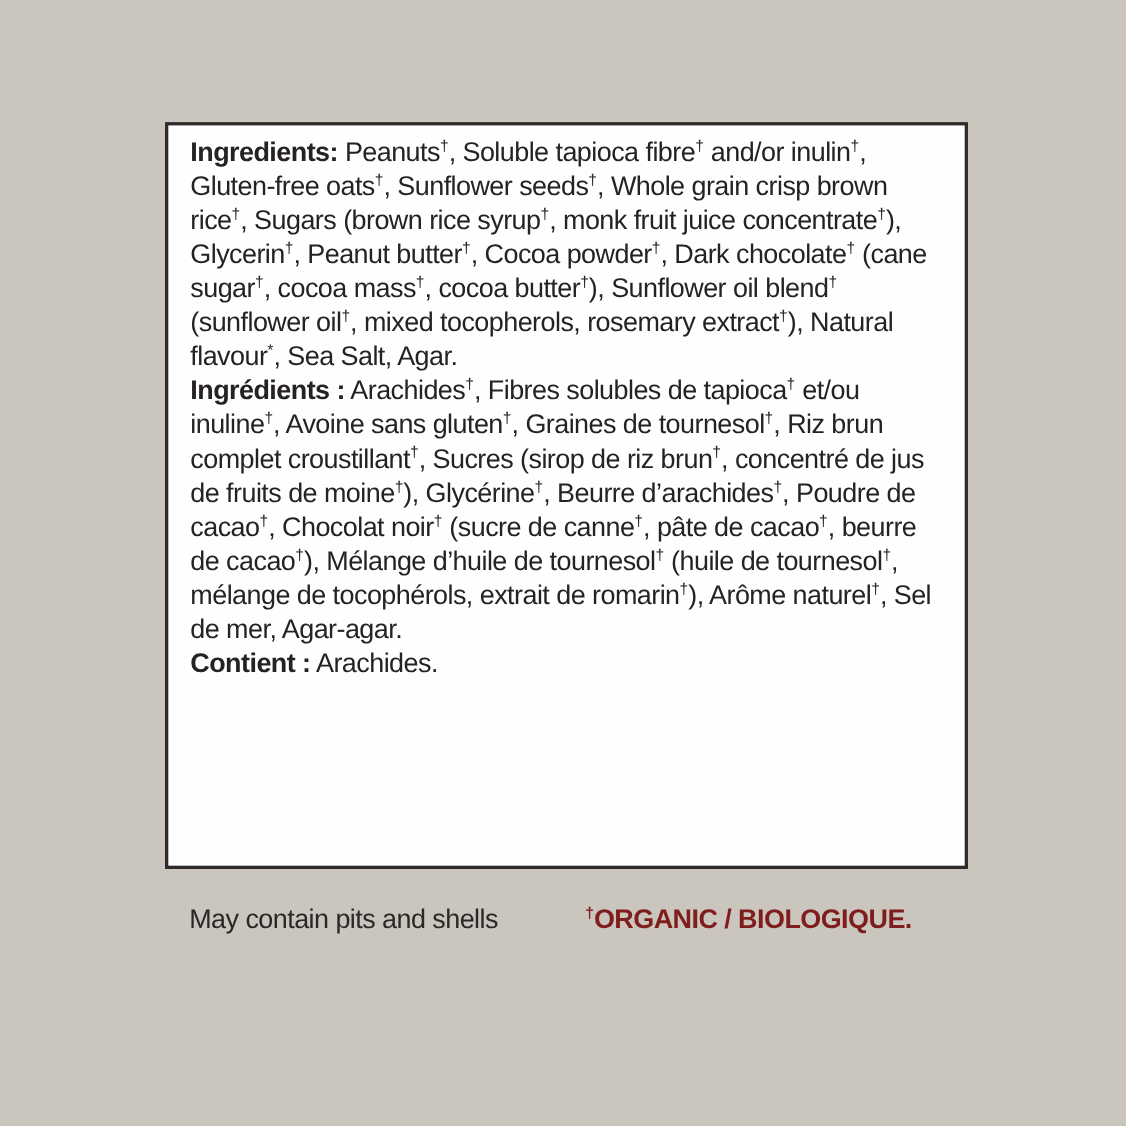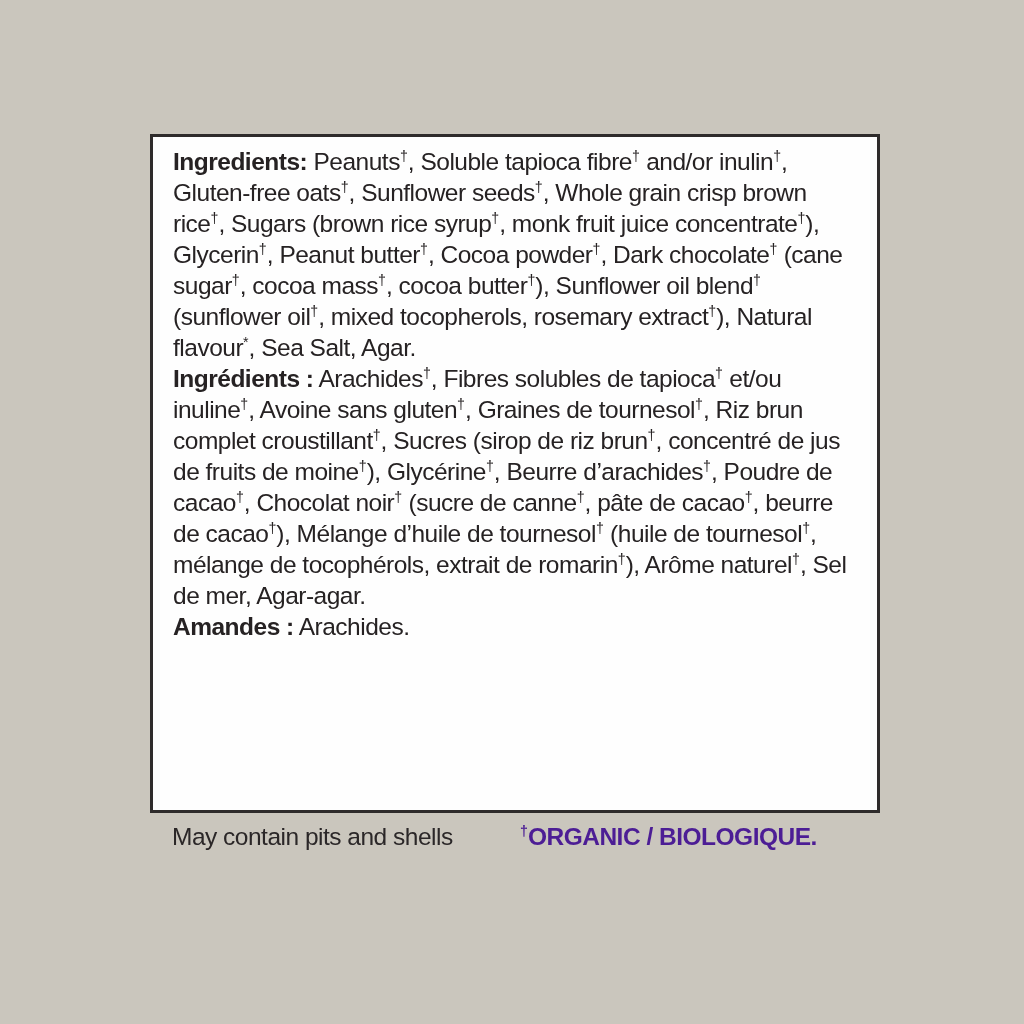--- a/index.html
+++ b/index.html
@@ -11,21 +11,21 @@
     width: 1024px;
     height: 1024px;
     background: #cac6bd;
     overflow: hidden;
     font-family: "Liberation Sans", "DejaVu Sans", sans-serif;
     color: #262223;
   }
   .ingredients-panel {
     position: absolute;
     left: 150px;
-    top: 134px;
+    top: 111px;
     width: 730px;
     height: 679px;
     box-sizing: border-box;
     background: #fefefe;
     border: 3px solid #2e2b2b;
     padding: 9px 20px 8px 20px;
   }
   .sec {
     margin: 0;
     font-size: 24.5px;
@@ -48,39 +48,40 @@
     top: 820px;
     width: 710px;
     font-size: 24.5px;
     line-height: 33px;
     letter-spacing: -0.5px;
     color: #2b2728;
   }
   .footer-line1 {
     display: flex;
     align-items: flex-end;
+    gap: 12px;
   }
   .footer-en {
     width: 348px;
     flex: 0 0 348px;
   }
   .footer-organic {
     font-weight: bold;
-    color: #4c1d95;
+    color: #7f1d1d;
   }
 </style>
 </head>
 <body>
 
 <div class="page">
 
   <div class="ingredients-panel">
     <p class="sec"><b>Ingredients:</b><span> Peanuts<sup>†</sup>, Soluble tapioca fibre<sup>†</sup> and/or inulin<sup>†</sup>, Gluten-free oats<sup>†</sup>, Sunflower seeds<sup>†</sup>, Whole grain crisp brown rice<sup>†</sup>, Sugars (brown rice syrup<sup>†</sup>, monk fruit juice concentrate<sup>†</sup>), Glycerin<sup>†</sup>, Peanut butter<sup>†</sup>, Cocoa powder<sup>†</sup>, Dark chocolate<sup>†</sup> (cane sugar<sup>†</sup>, cocoa mass<sup>†</sup>, cocoa butter<sup>†</sup>), Sunflower oil blend<sup>†</sup> (sunflower oil<sup>†</sup>, mixed tocopherols, rosemary extract<sup>†</sup>), Natural flavour<sup>*</sup>, Sea Salt, Agar.</span></p>
     <p class="sec"><b>Ingrédients :</b><span> Arachides<sup>†</sup>, Fibres solubles de tapioca<sup>†</sup> et/ou inuline<sup>†</sup>, Avoine sans gluten<sup>†</sup>, Graines de tournesol<sup>†</sup>, Riz brun complet croustillant<sup>†</sup>, Sucres (sirop de riz brun<sup>†</sup>, concentré de jus de fruits de moine<sup>†</sup>), Glycérine<sup>†</sup>, Beurre d’arachides<sup>†</sup>, Poudre de cacao<sup>†</sup>, Chocolat noir<sup>†</sup> (sucre de canne<sup>†</sup>, pâte de cacao<sup>†</sup>, beurre de cacao<sup>†</sup>), Mélange d’huile de tournesol<sup>†</sup> (huile de tournesol<sup>†</sup>, mélange de tocophérols, extrait de romarin<sup>†</sup>), Arôme naturel<sup>†</sup>, Sel de mer, Agar-agar.</span></p>
-    <p class="sec"><b>Amandes :</b><span> Arachides.</span></p>
+    <p class="sec"><b>Contient :</b><span> Arachides.</span></p>
   </div>
 
   <div class="footer">
     <div class="footer-line1">
       <span class="footer-en">May contain pits and shells</span>
       <span class="footer-organic"><sup>†</sup>ORGANIC / BIOLOGIQUE.</span>
     </div>
   </div>
 
 </div>

